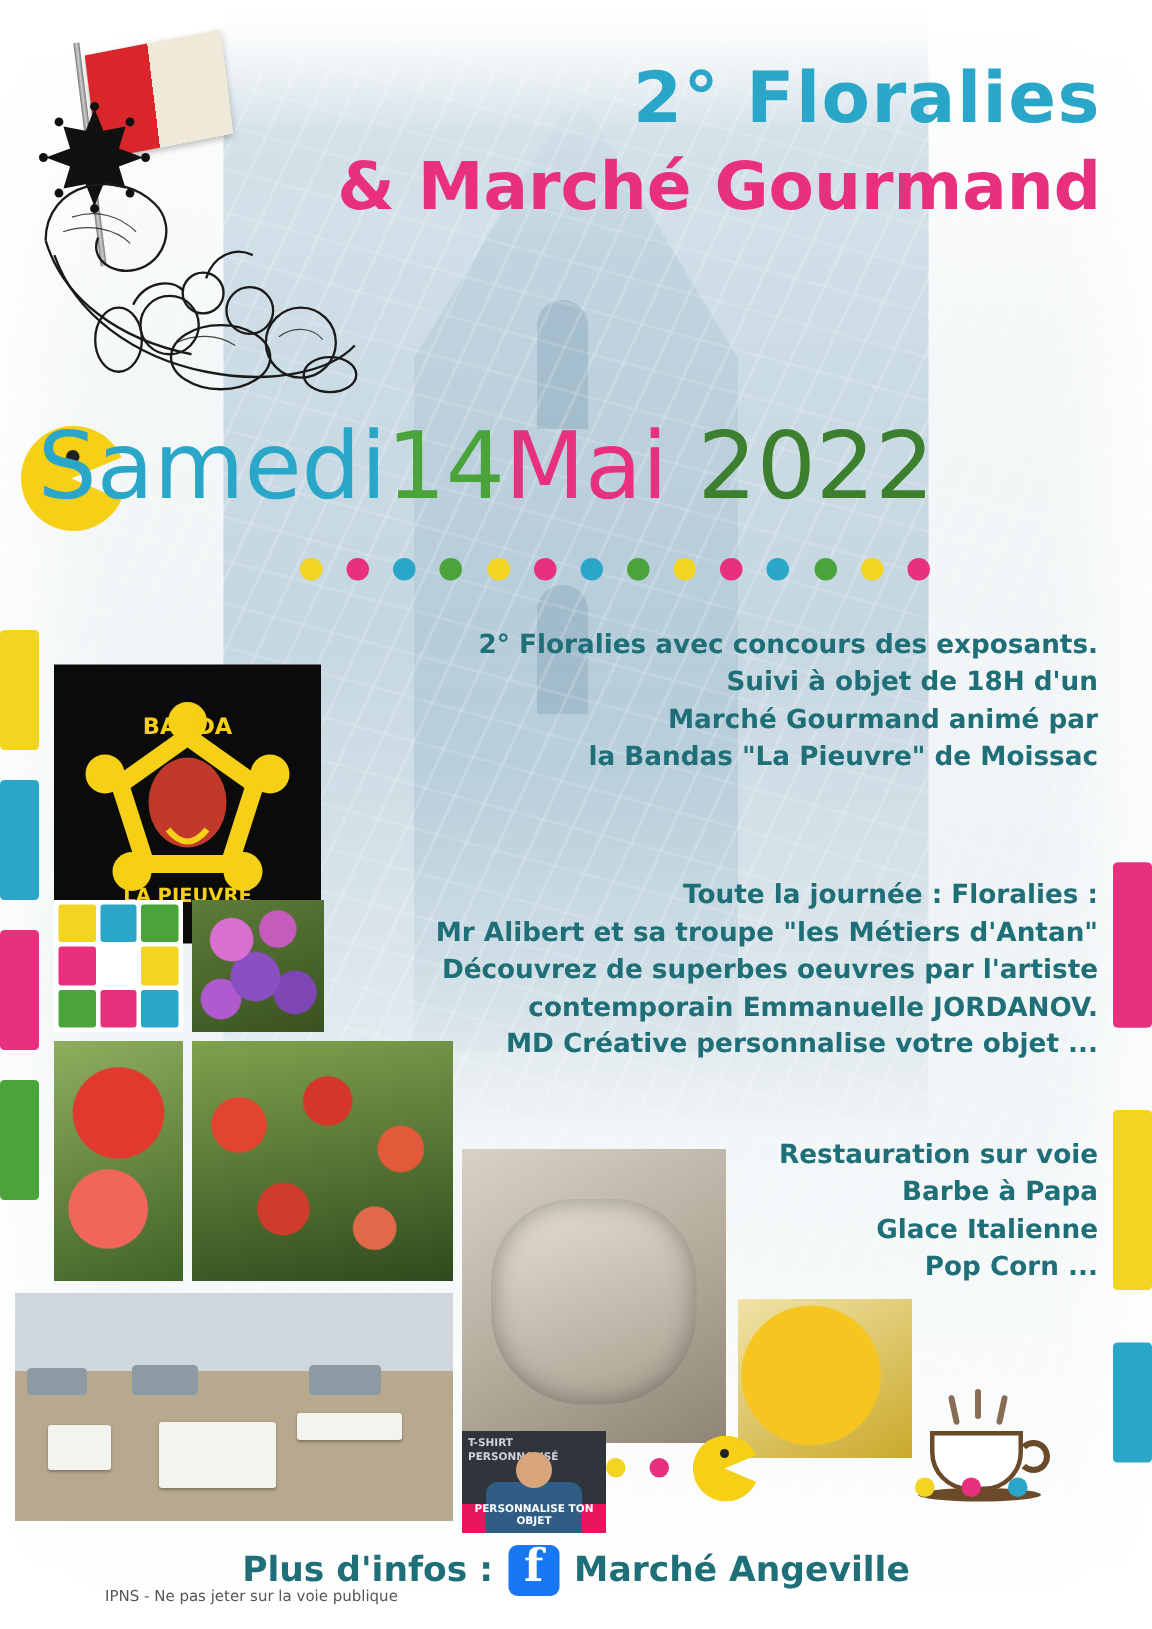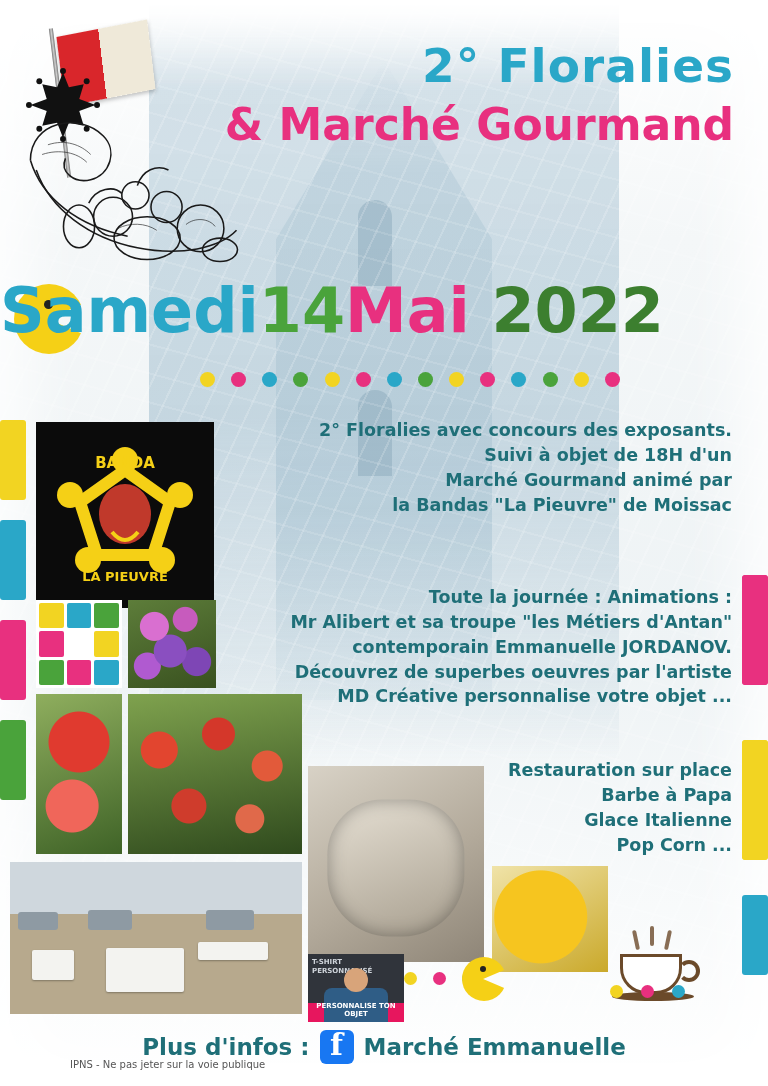--- a/index.html
+++ b/index.html
@@ -78,21 +78,21 @@
   .t3 { font-size:44px; }
   .c-blue { color:#2aa7c8; }
   .c-pink { color:#e8307f; }
   .c-teal { color:#2f8f9d; }
   .c-green { color:#4aa33b; }
   .c-darkgreen { color:#3c7f2f; }
 
   
   .date-line {
     position:absolute; left:0; top:280px; width:648px;
-    text-align:center; font-weight:bold; font-size:62px; line-height:1;
+    text-align:center; font-weight:normal; font-size:62px; line-height:1;
     white-space:nowrap;
   }
   .date-line span { font-family:"DejaVu Sans", sans-serif; }
   .pac {
     position:absolute; left:14px; top:284px; width:70px; height:70px;
     border-radius:50%;
     background:#f5d016;
     clip-path:polygon(100% 28%, 48% 50%, 100% 72%, 100% 100%, 0 100%, 0 0, 100% 0);
   }
   .pac-eye { position:absolute; left:44px; top:300px; width:9px; height:9px; background:#222; border-radius:50%; }
@@ -295,34 +295,34 @@
     <div class="dot" style="background: rgb(232, 48, 127);"></div>
   </div>
 
 <div class="para para-1" id="para1">
     <div>2° Floralies avec concours des exposants.</div>
     <div>Suivi à objet de 18H d'un</div>
     <div>Marché Gourmand animé par</div>
     <div>la Bandas "La Pieuvre" de Moissac</div>
   </div>
 <div class="para para-2" id="para2">
-    <div>Toute la journée : Animations :</div>
+    <div>Toute la journée : Floralies :</div>
     <div>Mr Alibert et sa troupe "les Métiers d'Antan"</div>
+    <div>Découvrez de superbes oeuvres par l'artiste</div>
     <div>contemporain Emmanuelle JORDANOV.</div>
-    <div>Découvrez de superbes oeuvres par l'artiste</div>
     <div>MD Créative personnalise votre objet ...</div>
   </div>
 <div class="para para-3" id="para3">
-    <div>Restauration sur place</div>
+    <div>Restauration sur voie</div>
     <div>Barbe à Papa</div>
     <div>Glace Italienne</div>
     <div>Pop Corn ...</div>
   </div>
 
-<div class="photo banda" style="left:36px; top:422px; width:178px; height:186px;">
+<div class="photo banda" style="left:36px; top:443px; width:178px; height:186px;">
   <svg class="star" viewBox="0 0 150 150">
     <g fill="#f5d016">
       <circle cx="75" cy="20" r="13"></circle>
         <circle cx="130" cy="55" r="13"></circle>
       <circle cx="112" cy="120" r="13"></circle>
         <circle cx="38" cy="120" r="13"></circle>
       <circle cx="20" cy="55" r="13"></circle>
       <path d="M75 30 L120 62 L103 115 L47 115 L30 62 Z" fill="none" stroke="#f5d016" stroke-width="12"></path>
     </g>
     <ellipse cx="75" cy="74" rx="26" ry="30" fill="#c0392b"></ellipse>
@@ -393,15 +393,15 @@
     <div class="dot-s" style="background: rgb(232, 48, 127);"></div>
     <div class="dot-s" style="background: rgb(42, 167, 200);"></div>
   </div>
 
 <div class="lego" style="left:742px; top:575px; width:26px; height:110px; background:#e8307f;"></div>
 <div class="lego" style="left:742px; top:740px; width:26px; height:120px; background:#f2d422;"></div>
 
 <div class="footer-info">
   <span>Plus d'infos :</span>
   <span class="fb"></span>
-  <span>Marché Emmanuelle</span>
+  <span>Marché Angeville</span>
 </div>
 <div class="ipns">IPNS - Ne pas jeter sur la voie publique</div>
 
 </body></html>

